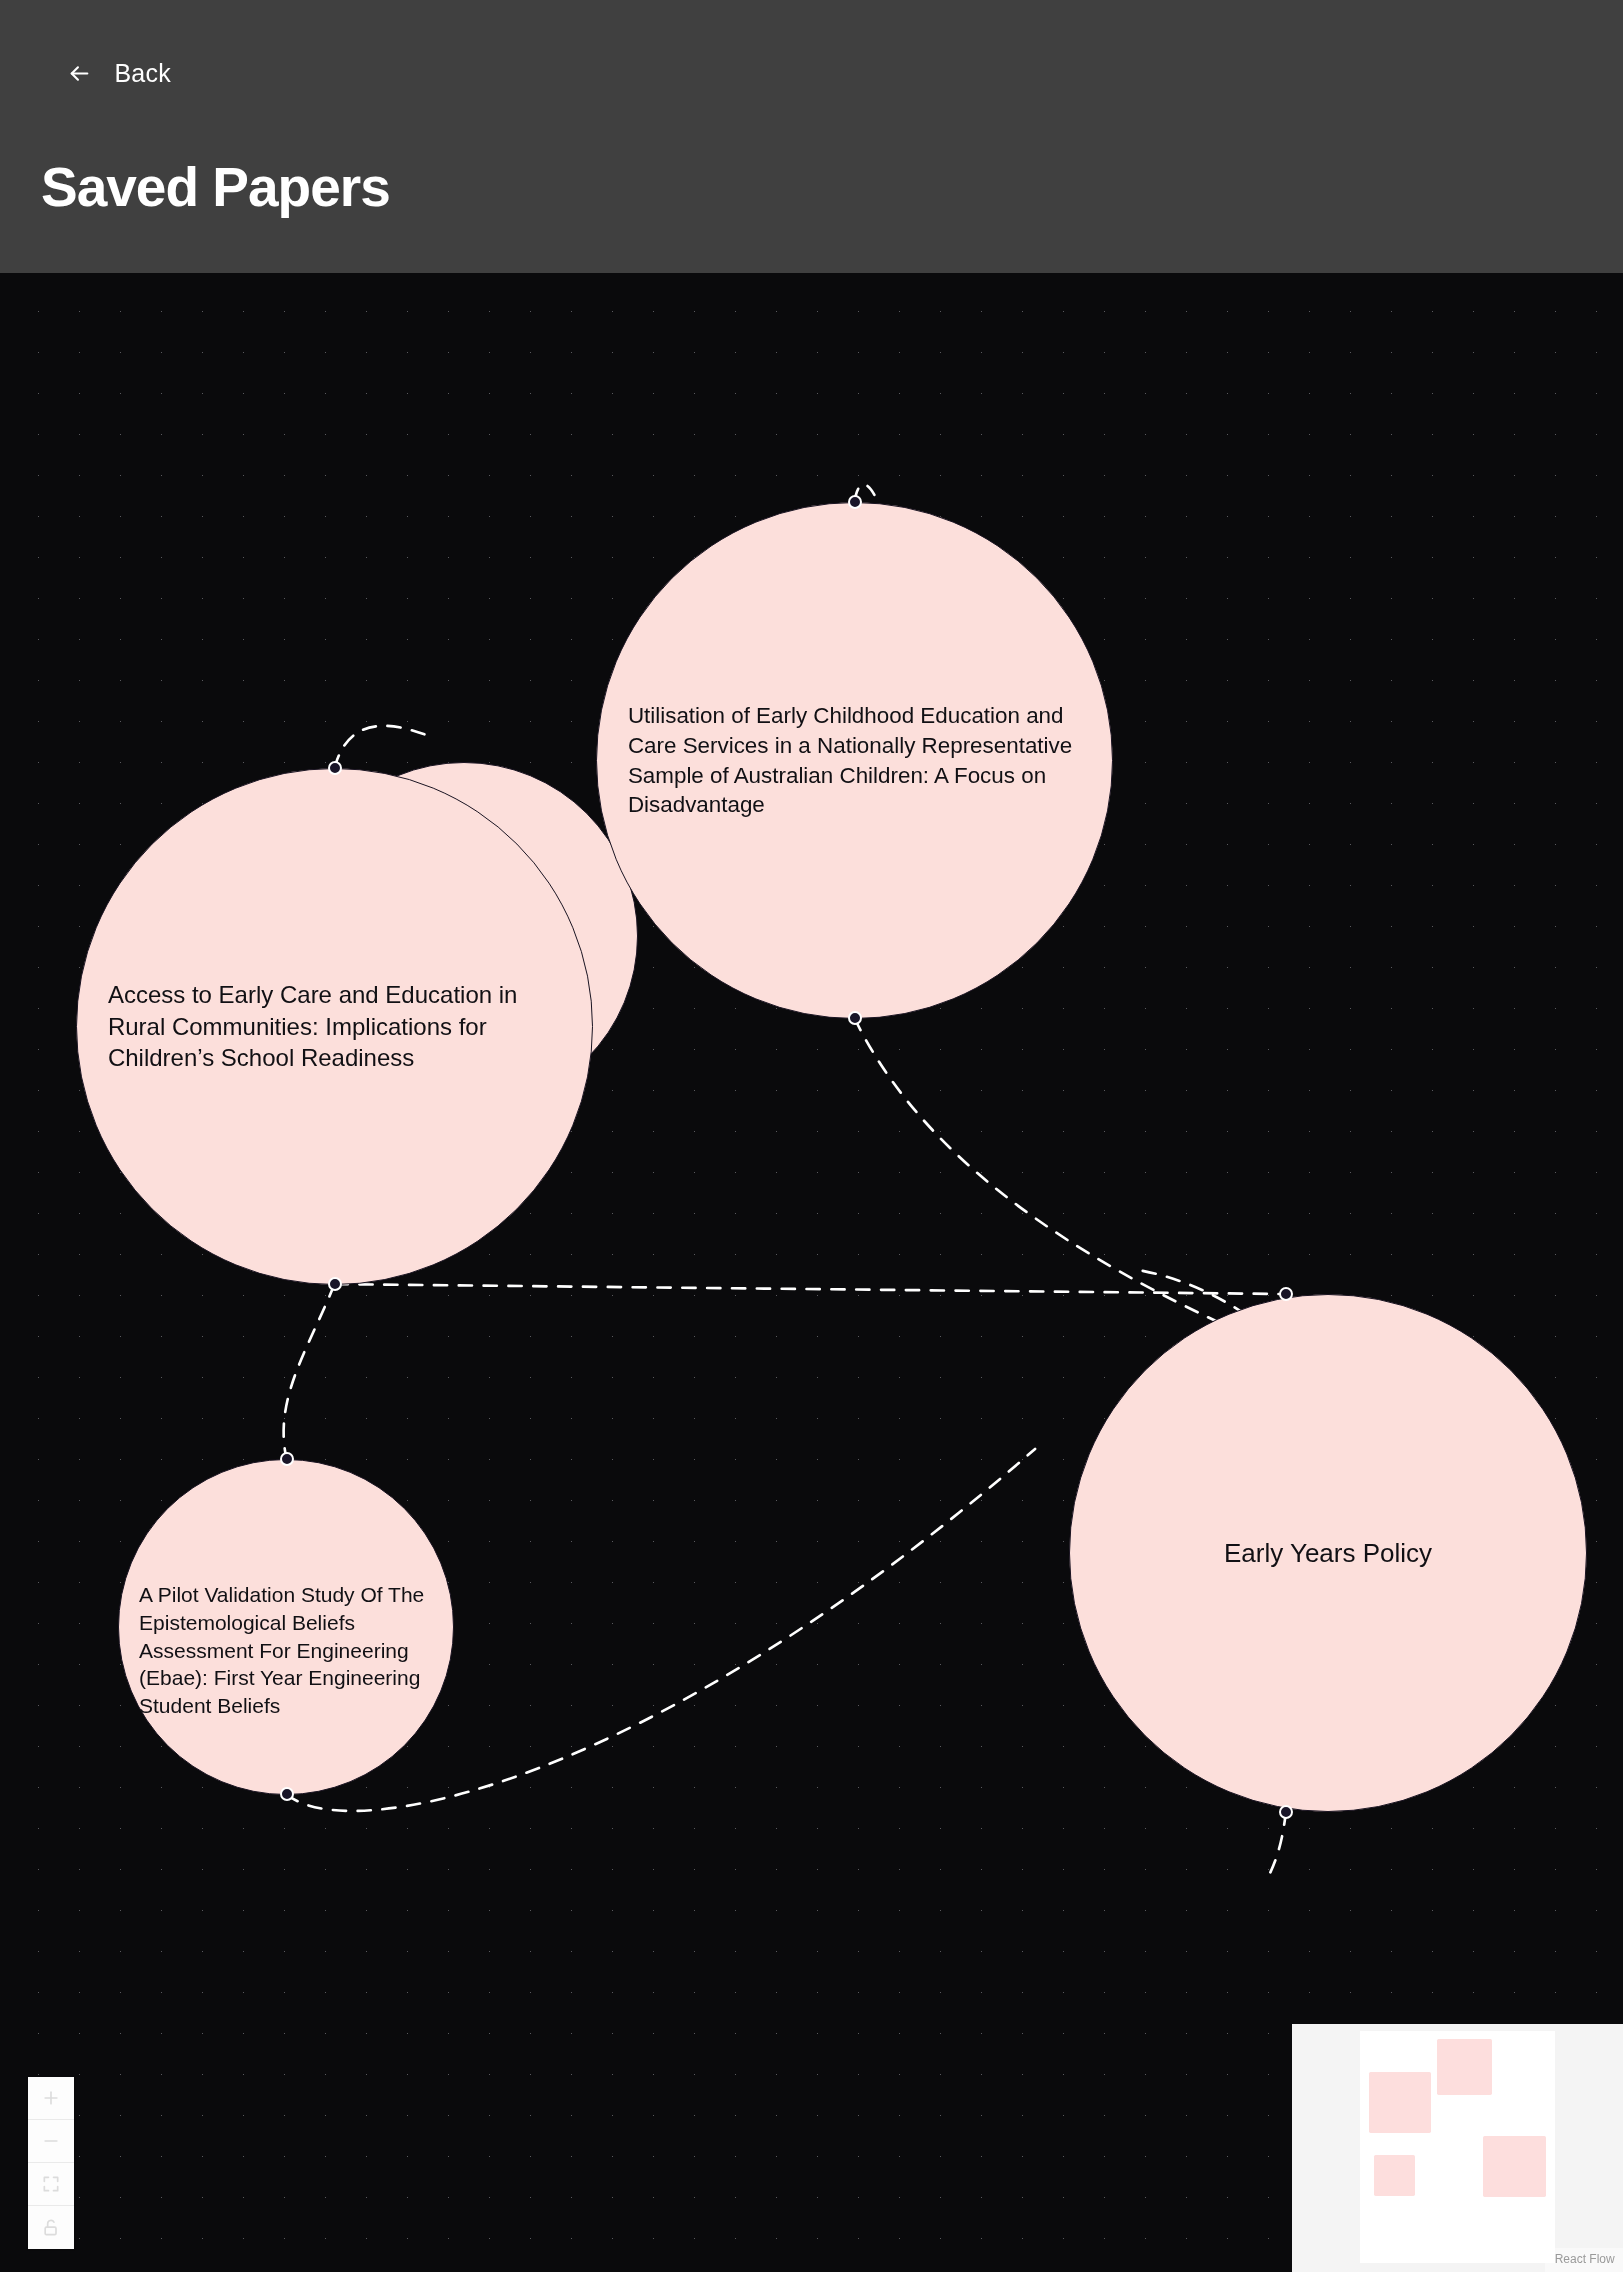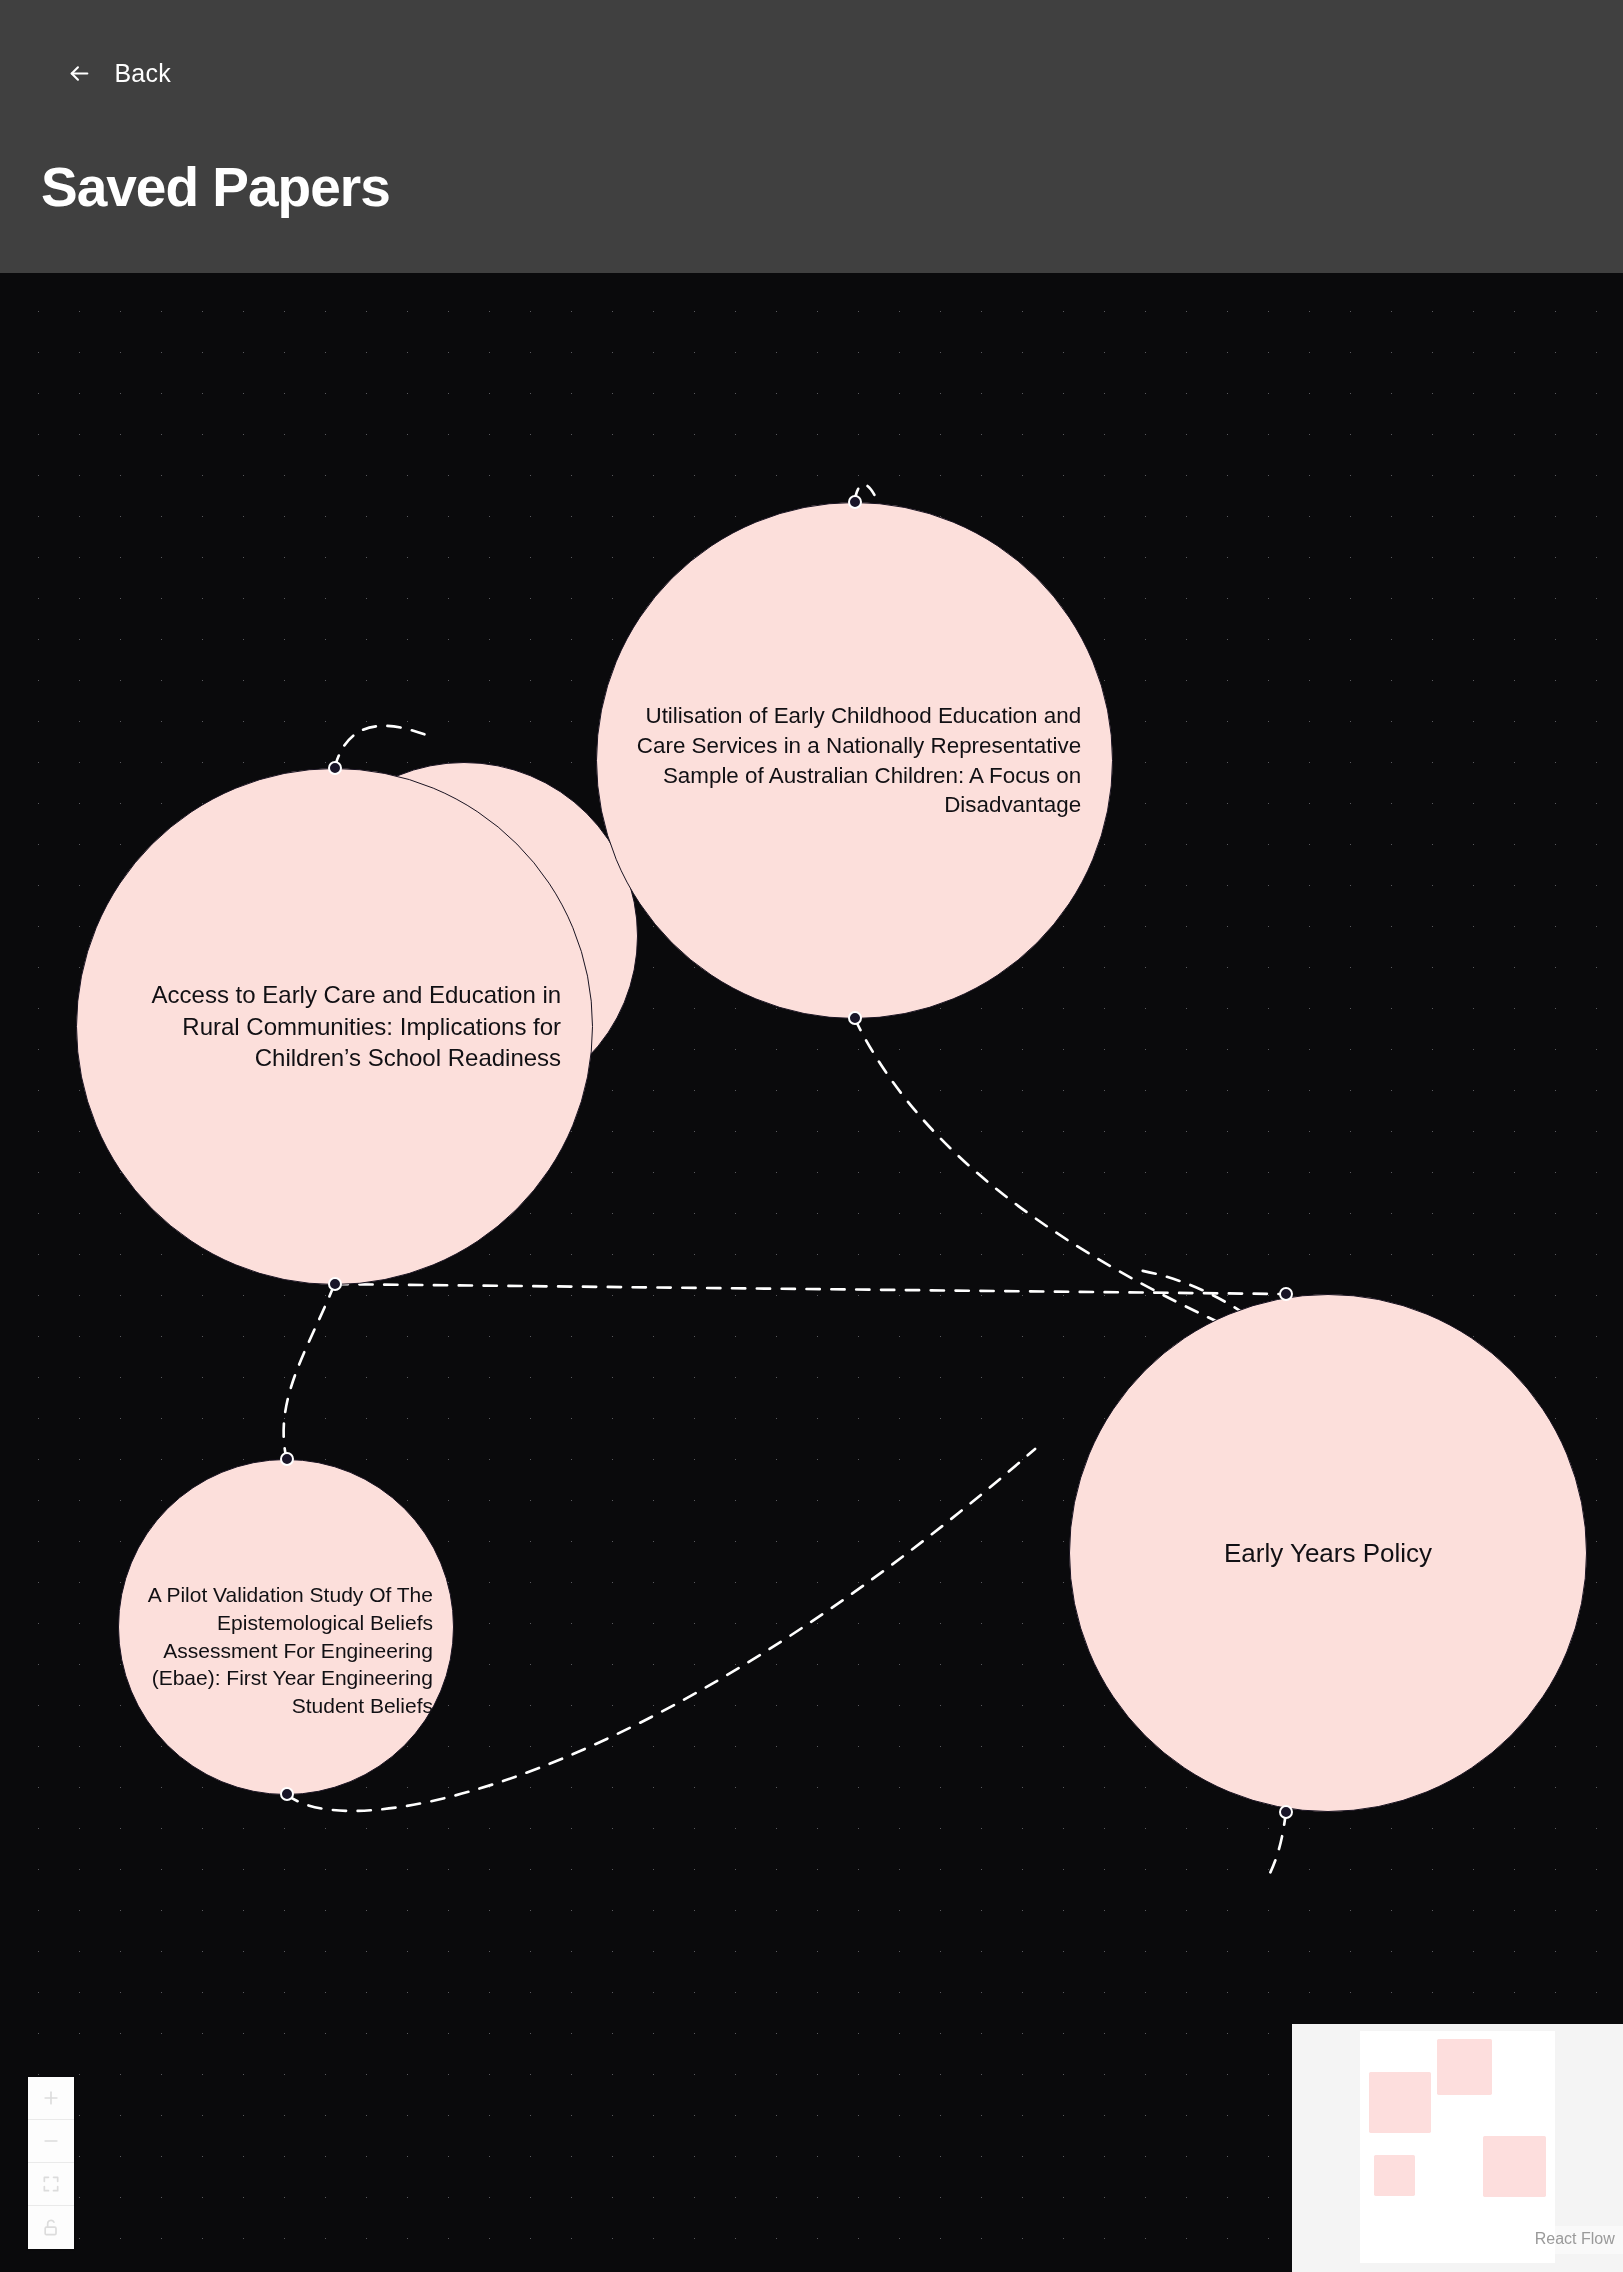--- a/index.html
+++ b/index.html
@@ -36,21 +36,21 @@
   }
   .edges { position: absolute; left: 0; top: 0; width: 1623px; height: 1999px; z-index: 5; pointer-events: none; }
 
   .node {
     position: absolute;
     border-radius: 50%;
     background: #fcdfdb;
     border: 1.2px solid #1a1422;
     display: flex; align-items: center; justify-content: center;
     color: #111014;
-    text-align: right;
+    text-align: left;
     cursor: grab;
     z-index: 10;
   }
   .node .node-label { display: block; padding: 0 6%; line-height: 1.33; font-weight: 400; }
   .node.occluded { z-index: 8; }
 
   .handle {
     position: absolute;
     width: 14px; height: 14px; border-radius: 50%;
     background: #191528; border: 2.2px solid #ffffff;
@@ -80,23 +80,23 @@
   .rf-minimap {
     position: absolute; right: 0px; bottom: 0px;
     width: 331px; height: 248px;
     background: #f4f4f4;
     z-index: 60;
     overflow: hidden;
   }
   .mm-viewport { position: absolute; background: #ffffff; }
   .mm-node { position: absolute; background: #fddedd; border-radius: 1.7px; }
   .rf-attribution {
-    position: absolute; right: 0; bottom: 18px;
+    position: absolute; right: 0; bottom: 0;
     background: rgba(255,255,255,.45);
-    color: #9a9a9a; font-size: 16px; line-height: 1;
+    color: #9a9a9a; font-size: 12px; line-height: 1;
     padding: 5.8px 8.3px 6.6px 10px;
     z-index: 70; text-decoration: none;
   }
 </style>
 </head>
 <body>
 
 <div id="root">
 
   <div class="header">

